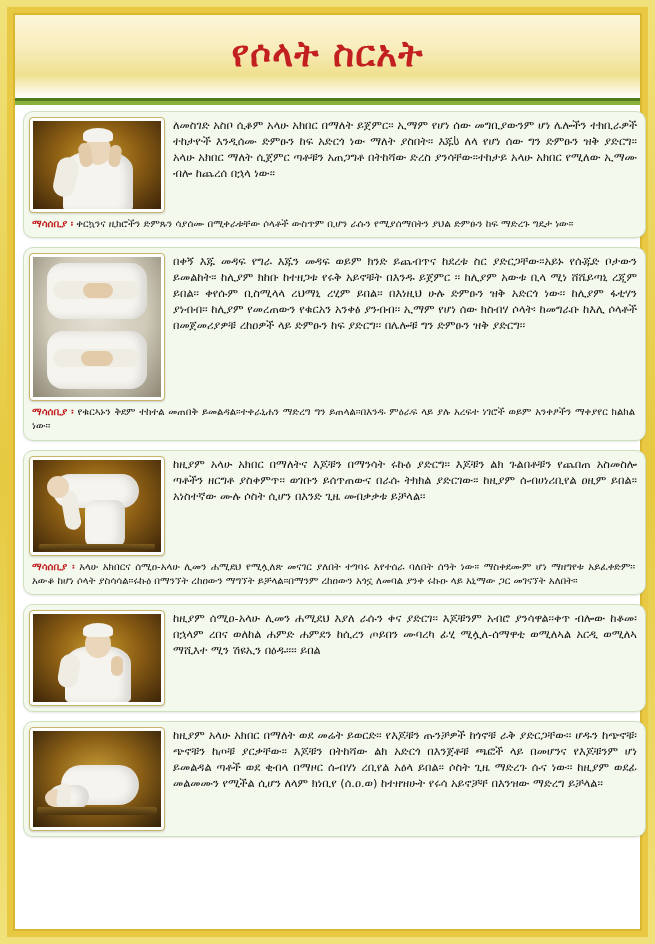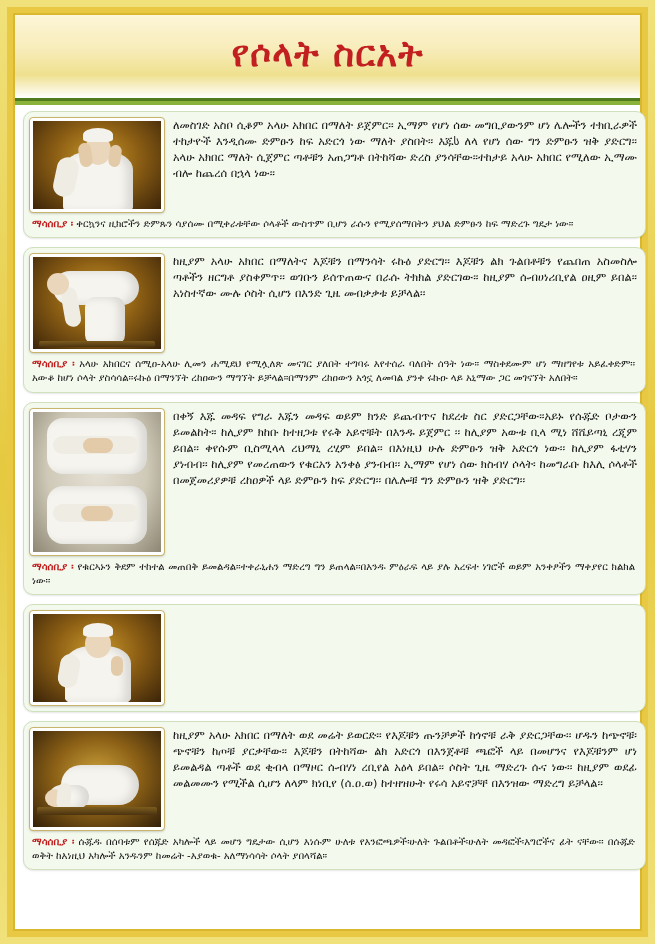--- a/index.html
+++ b/index.html
@@ -214,87 +214,84 @@
             </div>
           </div>
           <div class="sec-text">ለመስገድ አስቦ ሲቆም አላሁ አክበር በማለት ይጀምር፡፡ ኢማም የሆነ ሰው መግቢያውንም ሆነ ሌሎችን ተክቢራዎች ተከታዮች እንዲሰሙ ድምፁን ከፍ አድርጎ ነው ማለት ያስበት፡፡ እጁს ለላ የሆነ ሰው ግን ድምፁን ዝቅ ያድርግ፡፡ አላሁ አክበር ማለት ሲጀምር ጣቶቹን አጠጋግቶ በትከሻው ድረስ ያንሳቸው፡፡ተከታይ አላሁ አክበር የሚለው ኢማሙ ብሎ ከጨረሰ በኋላ ነው፡፡</div>
         </div>
         <div class="note">
           <span class="note-label">ማሳሰቢያ ፡</span>
           <span>ቀርኳንና ዚክሮችን ድምጹን ሳያሰሙ በሚቀራቱቸው ሶላቶች ውስጥም ቢሆን ራሱን የሚያሰማበትን ያህል ድምፁን ከፍ ማድረጉ ግዴታ ነው፡፡</span>
         </div>
       </div>
 
-      <div class="section s3">
-        <div class="sec-top">
-          <div class="thumb">
-            <div class="figure">
-              <div class="fig-body" style="left:20px; top:14px; width:86px; height:34px; border-radius:18px;"></div>
-              <div class="fig-body" style="left:52px; top:40px; width:40px; height:48px; border-radius:10px;"></div>
-              <div class="fig-arm" style="left:30px; top:30px; width:16px; height:40px; transform:rotate(-10deg);"></div>
-              <div class="fig-head" style="left:14px; top:16px; width:22px; height:22px;"></div>
-              <div class="fig-mat" style="left:6px; top:84px; width:116px; height:6px;"></div>
-            </div>
-          </div>
-          <div class="sec-text">ከዚያም አላሁ አክበር በማለትና እጆቹን በማንሳት ሩኩዕ ያድርግ፡፡ እጆቹን ልክ ጉልበቶቹን የጨበጠ አስመስሎ ጣቶችን ዘርግቶ ያስቀምጥ፡፡ ወገቡን ይሰጥጠውና በራሱ ትክክል ያድርገው፡፡ ከዚያም ሱብሀነሪቢየል ዐዚም ይበል፡፡ አነስተኛው ሙሉ ሶስት ሲሆን በእንድ ጊዜ መብቃቃቱ ይቻላል፡፡</div>
-        </div>
-        <div class="note">
-          <span class="note-label">ማሳሰቢያ ፡</span>
-          <span>አላሁ አክበርና ሰሚዐ-አላሁ ሊመን ሐሚደህ የሚሏለጽ መናገር ያለበት ተግባሩ እየተሰራ ባለበት ሰዓት ነው፡፡ ማስቀደሙም ሆነ ማዘግየቱ አይፈቀድም፡፡ አውቆ ከሆነ ሶላት ያስሳሳል፡፡ሩኩዕ በማንኘት ረከዐውን ማግኘት ይቻላል፡፡በማንም ረከዐውን አጎኗ ለመባል ያንቀ ሩኩዑ ላይ አኒማው ጋር መገናኘት አለበት፡፡</span>
-        </div>
-      </div>
-
       <div class="section s2">
         <div class="sec-top">
           <div class="thumb">
             <div class="figure">
               <div class="fig-body" style="left:14px; top:6px; width:100px; height:56px; border-radius:16px;"></div>
               <div class="fig-arm" style="left:20px; top:24px; width:86px; height:18px;"></div>
               <div class="fig-skin" style="left:50px; top:26px; width:30px; height:15px;"></div>
               <div class="fig-body" style="left:14px; top:74px; width:100px; height:58px; border-radius:16px;"></div>
               <div class="fig-arm" style="left:20px; top:92px; width:86px; height:18px;"></div>
               <div class="fig-skin" style="left:48px; top:94px; width:32px; height:15px;"></div>
             </div>
           </div>
           <div class="sec-text">በቀኝ እጁ መዳፍ የግራ እጁን መዳፍ ወይም ክንድ ይጨብጥና ከደረቱ ስር ያድርጋቸው፡፡አይኑ የሱጁድ ቦታውን ይመልከት፡፡ ከሊያም ክከቡ ከተዘጋቱ የሩቅ አይኖቹት በእንዱ ይጀምር ፡፡ ከሊያም አውቱ ቢላ ሚነ ሸሼይጣኒ ረጂም ይበል፡፡ ቀየሱም ቢስሚላላ ረህማኒ ረሂም ይበል፡፡ በእነዚህ ሁሉ ድምፁን ዝቅ አድርጎ ነው፡፡ ከሊያም ፋቲሃን ያነብብ፡፡ ከሊያም የመረጠውን የቁርአን አንቀፅ ያንብብ፡፡ ኢማም የሆነ ሰው ክስብሃ ሶላት፡ ከመግራቡ ከእሊ ሶላቶች በመጀመሪያዎቹ ረከዐዎች ላይ ድምፁን ከፍ ያድርግ፡፡ በሌሎቹ ግን ድምፁን ዝቅ ያድርግ፡፡</div>
         </div>
         <div class="note">
           <span class="note-label">ማሳሰቢያ ፡</span>
           <span>የቁርኣኑን ቅደም ተከተል መጠበቅ ይመልዳል፡፡ተቀራኒሐን ማድረግ ግን ይጠላል፡፡በእንዱ ምዕራፍ ላይ ያሉ አረፍተ ነገሮች ወይም አንቀፆችን ማቀያየር ክልክል ነው፡፡</span>
         </div>
       </div>
 
+      <div class="section s3">
+        <div class="sec-top">
+          <div class="thumb">
+            <div class="figure">
+              <div class="fig-body" style="left:20px; top:14px; width:86px; height:34px; border-radius:18px;"></div>
+              <div class="fig-body" style="left:52px; top:40px; width:40px; height:48px; border-radius:10px;"></div>
+              <div class="fig-arm" style="left:30px; top:30px; width:16px; height:40px; transform:rotate(-10deg);"></div>
+              <div class="fig-head" style="left:14px; top:16px; width:22px; height:22px;"></div>
+              <div class="fig-mat" style="left:6px; top:84px; width:116px; height:6px;"></div>
+            </div>
+          </div>
+          <div class="sec-text">ከዚያም አላሁ አክበር በማለትና እጆቹን በማንሳት ሩኩዕ ያድርግ፡፡ እጆቹን ልክ ጉልበቶቹን የጨበጠ አስመስሎ ጣቶችን ዘርግቶ ያስቀምጥ፡፡ ወገቡን ይሰጥጠውና በራሱ ትክክል ያድርገው፡፡ ከዚያም ሱብሀነሪቢየል ዐዚም ይበል፡፡ አነስተኛው ሙሉ ሶስት ሲሆን በእንድ ጊዜ መብቃቃቱ ይቻላል፡፡</div>
+        </div>
+        <div class="note">
+          <span class="note-label">ማሳሰቢያ ፡</span>
+          <span>አላሁ አክበርና ሰሚዐ-አላሁ ሊመን ሐሚደህ የሚሏለጽ መናገር ያለበት ተግባሩ እየተሰራ ባለበት ሰዓት ነው፡፡ ማስቀደሙም ሆነ ማዘግየቱ አይፈቀድም፡፡ አውቆ ከሆነ ሶላት ያስሳሳል፡፡ሩኩዕ በማንኘት ረከዐውን ማግኘት ይቻላል፡፡በማንም ረከዐውን አጎኗ ለመባል ያንቀ ሩኩዑ ላይ አኒማው ጋር መገናኘት አለበት፡፡</span>
+        </div>
+      </div>
+
       <div class="section s4">
         <div class="sec-top">
           <div class="thumb">
             <div class="figure">
               <div class="fig-body" style="left:32px; top:32px; width:66px; height:58px;"></div>
               <div class="fig-head" style="left:52px; top:16px; width:26px; height:28px;"></div>
               <div class="fig-cap" style="left:50px; top:9px; width:30px; height:14px;"></div>
               <div class="fig-arm" style="left:26px; top:40px; width:20px; height:34px; transform:rotate(10deg);"></div>
               <div class="fig-skin" style="left:78px; top:42px; width:12px; height:20px;"></div>
             </div>
           </div>
+          <div class="sec-text">ከዚያም ሰሚዐ-አላሁ ሊመን ሐሚደህ እያለ ራሱን ቀና ያድርገ፡፡ እጆቹንም አብሮ ያንሳዋል፡፡ቀጥ ብሎው ከቆመ፡ በኋላም ረበና ወለከል ሐምድ ሐምደን ከሲረን ጦይበን ሙባረካ ፊሂ ሚሏለ-ሰማዋቲ ወሚለኣል አርዲ ወሚለኣ ማሺእተ ሚን ሽዩኢን በዕዱ፡፡፡፡ ይበል</div>
         </div>
       </div>
 
       <div class="section s5">
         <div class="sec-top">
           <div class="thumb">
             <div class="figure">
               <div class="fig-body" style="left:28px; top:34px; width:78px; height:40px; border-radius:20px;"></div>
               <div class="fig-body" style="left:16px; top:54px; width:40px; height:24px; border-radius:12px;"></div>
               <div class="fig-head" style="left:12px; top:58px; width:20px; height:18px;"></div>
               <div class="fig-arm" style="left:24px; top:52px; width:14px; height:26px; transform:rotate(6deg);"></div>
               <div class="fig-mat" style="left:4px; top:76px; width:120px; height:8px;"></div>
             </div>
           </div>
           <div class="sec-text">ከዚያም አላሁ አክበር በማለት ወደ መሬት ይወርድ፡፡ የእጆቹን ጡንቻዎች ከጎኖቹ ራቅ ያድርጋቸው፡፡ ሆዱን ከጭኖቹ፡ ጭኖቹን ከጦቹ ያርቃቸው፡፡ እጆቹን በትከሻው ልክ አድርጎ በእንጀቶቹ ጫፎች ላይ በመሆንና የእጆቹንም ሆነ ይመልዳል ጣቶች ወደ ቂብላ በማዞር ሱብሃነ ረቢየል አዕላ ይበል፡፡ ሶስት ጊዜ ማድረጉ ሱና ነው፡፡ ከዚያም ወደፊ መልመሙን የሚችል ሲሆን ለላም ክነቢየ (ሰ.ዐ.ወ) ከተዘዝሁት የሩሳ አይኖቻቸ በእንዝው ማድረግ ይቻላል፡፡</div>
         </div>
-        <div class="note">
-          <span class="note-label">ማሳሰቢያ ፡</span>
-          <span>ሱጁዱ በሰባቱም የሰጁድ አካሎች ላይ መሆን ግዴታው ሲሆን እነሱም ሁለቱ የእንፎጫዎች፡ሁለት ጉልበቶች፡ሁለት መዳፎች፡እግሮችና ፊት ናቸው፡፡ በሱጁድ ወቅት ከእነዚህ አካሎች አንዱንም ከመሬት -እያወቁ- አለማነሳሳት ሶላት ያበላሻል፡፡</span>
-        </div>
       </div>
 
     </div>
   </div>
 </div>
 
 </body></html>

